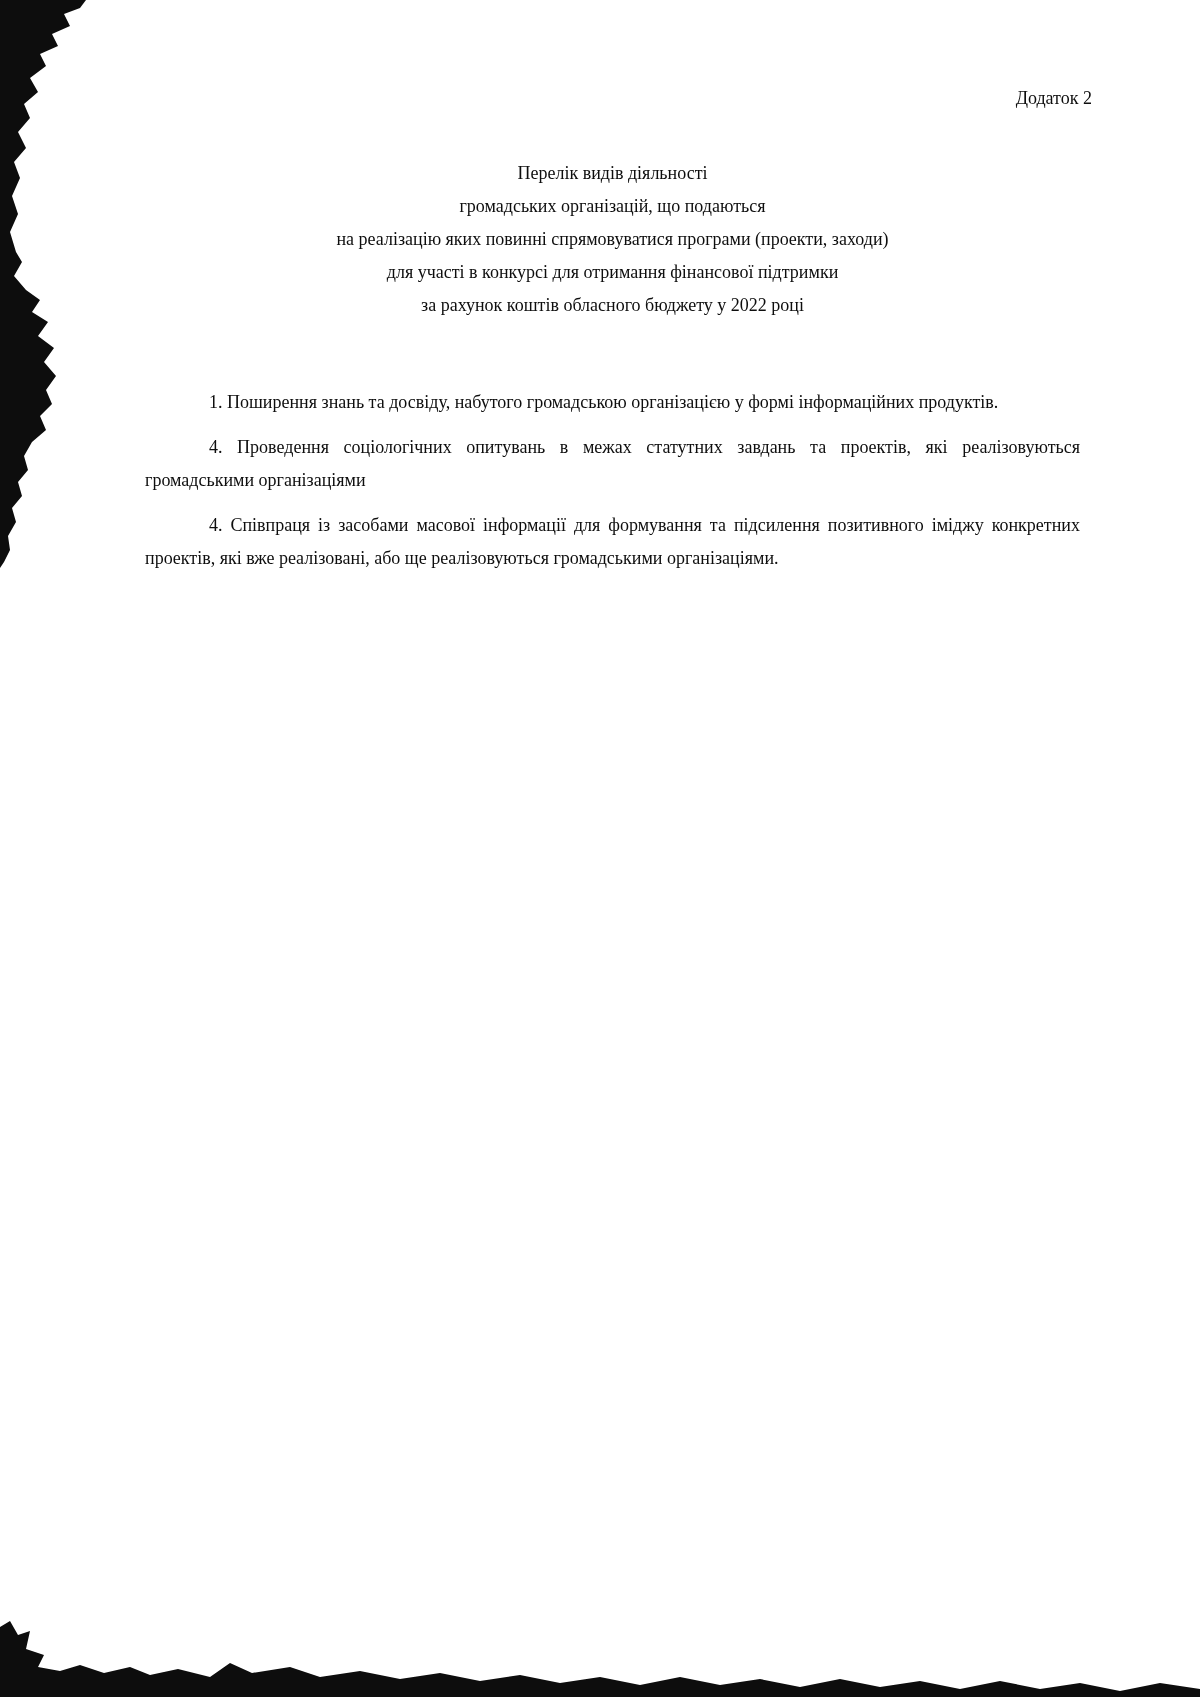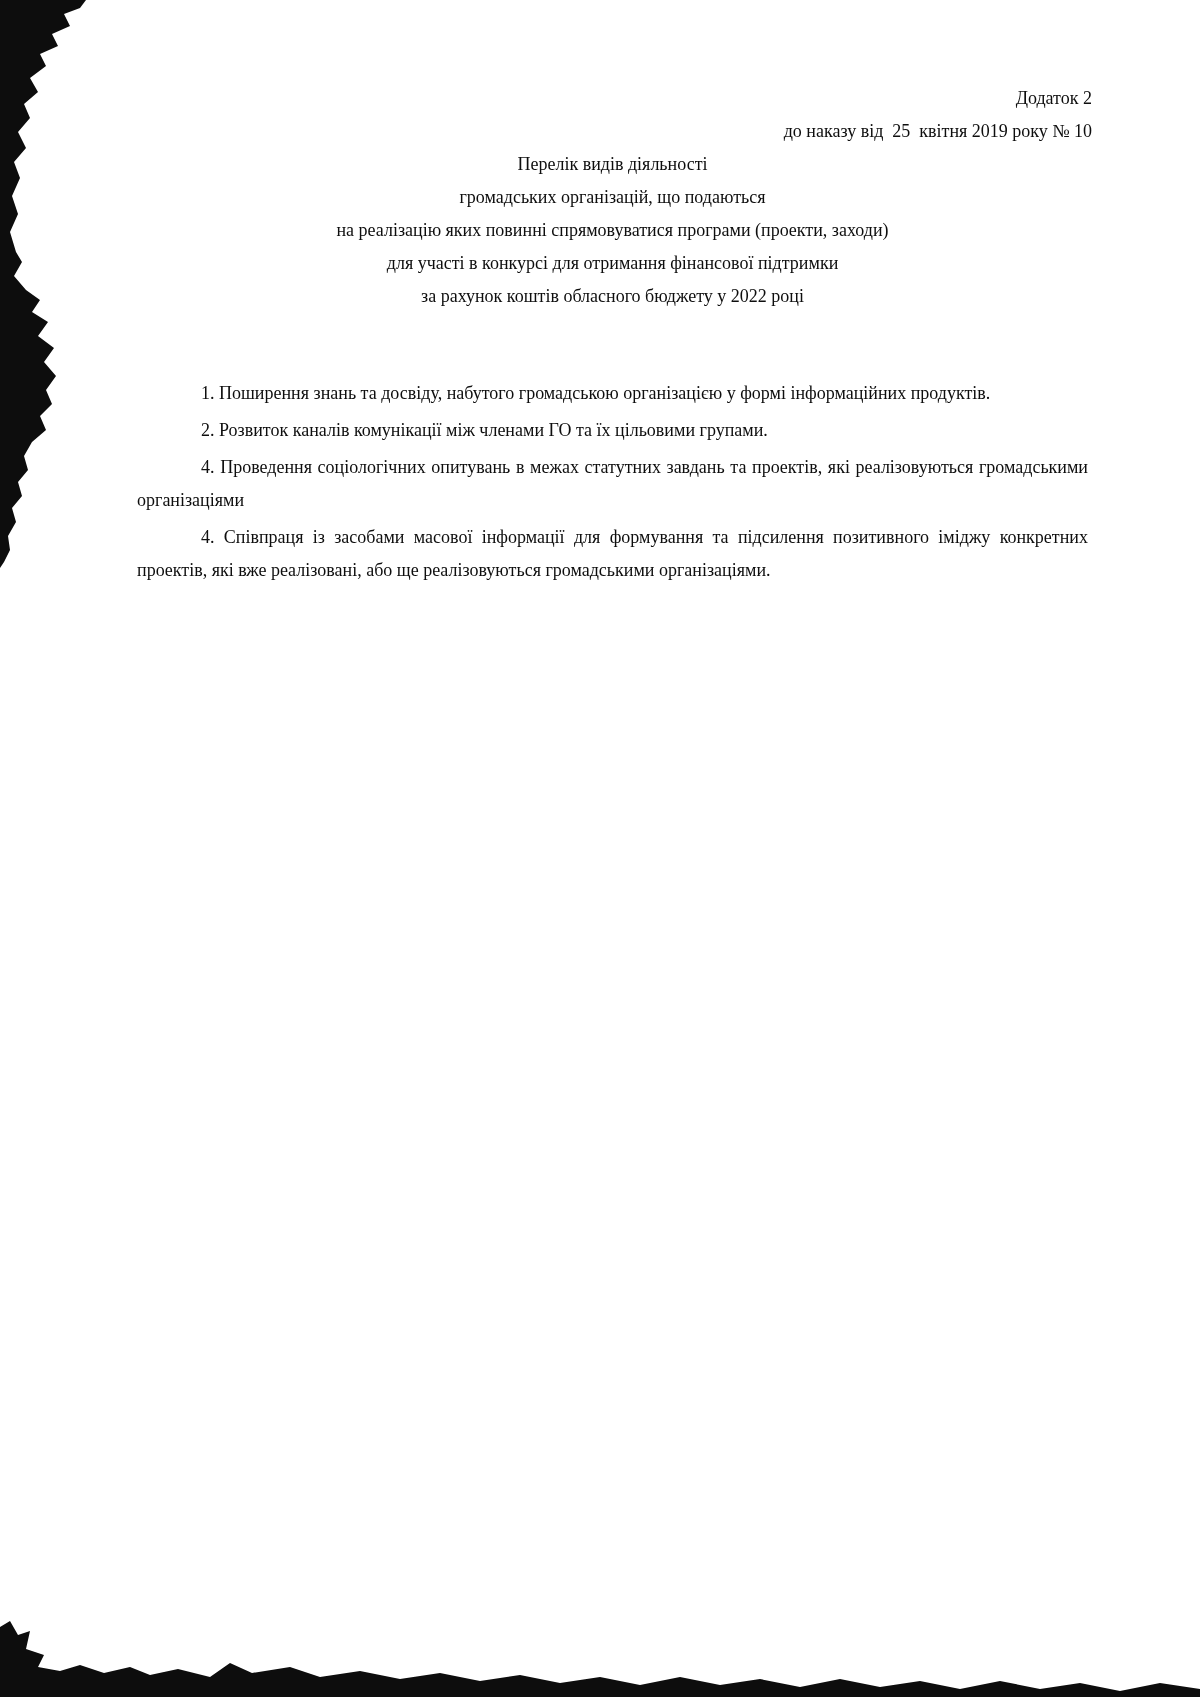--- a/index.html
+++ b/index.html
@@ -25,28 +25,29 @@
     font-size: 18px;
     line-height: 33px;
   }
   .doc-header {
     text-align: right;
   }
   .doc-header .hline {
     white-space: pre;
   }
   .doc-title {
+    margin-top: 42px;
     text-align: center;
   }
   .doc-body {
     margin-top: 64px;
     text-align: justify;
   }
   .doc-body p {
-    margin: 4px;
+    margin: 12px;
     padding: 0;
     text-indent: 64px;
   }
   .artifact {
     position: absolute;
     pointer-events: none;
   }
   .artifact.left-edge {
     left: 0;
     top: 0;
@@ -66,32 +67,30 @@
   </svg>
 
   <svg class="artifact bottom-edge" width="1200" height="90" viewBox="0 0 1200 90" xmlns="http://www.w3.org/2000/svg">
     <polygon points="0,90 0,20 10,14 18,28 30,24 26,42 44,48 38,60 60,64 80,58 104,66 130,60 150,68 178,62 210,70 230,56 252,66 290,60 320,70 360,64 400,72 440,66 480,74 520,68 560,76 600,70 640,78 680,70 720,78 760,72 800,80 840,72 880,80 920,74 960,82 1000,74 1040,82 1080,76 1120,84 1160,76 1200,82 1200,90" fill="#0d0d0d"></polygon>
   </svg>
 
   <div class="content">
 
     <div class="doc-header">
       <div class="hline">Додаток 2</div>
-      <div class="hline">до наказу від  25  квітня 2019 року № 10</div>
     </div>
 
     <div class="doc-title">
       <div>Перелік видів діяльності</div>
       <div>громадських організацій, що подаються</div>
       <div>на реалізацію яких повинні спрямовуватися програми (проекти, заходи)</div>
       <div>для участі в конкурсі для отримання фінансової підтримки</div>
       <div>за рахунок коштів обласного бюджету у 2022 році</div>
     </div>
 
     <div class="doc-body">
       <p>1. Поширення знань та досвіду, набутого громадською організацією у формі інформаційних продуктів.</p>
-      <p>2. Розвиток каналів комунікації між членами ГО та їх цільовими групами.</p>
       <p>4. Проведення соціологічних опитувань в межах статутних завдань та проектів, які реалізовуються громадськими організаціями</p>
       <p>4. Співпраця із засобами масової інформації для формування та підсилення позитивного іміджу конкретних проектів, які вже реалізовані, або ще реалізовуються громадськими організаціями.</p>
     </div>
 
   </div>
 </div>
 
 </body></html>

